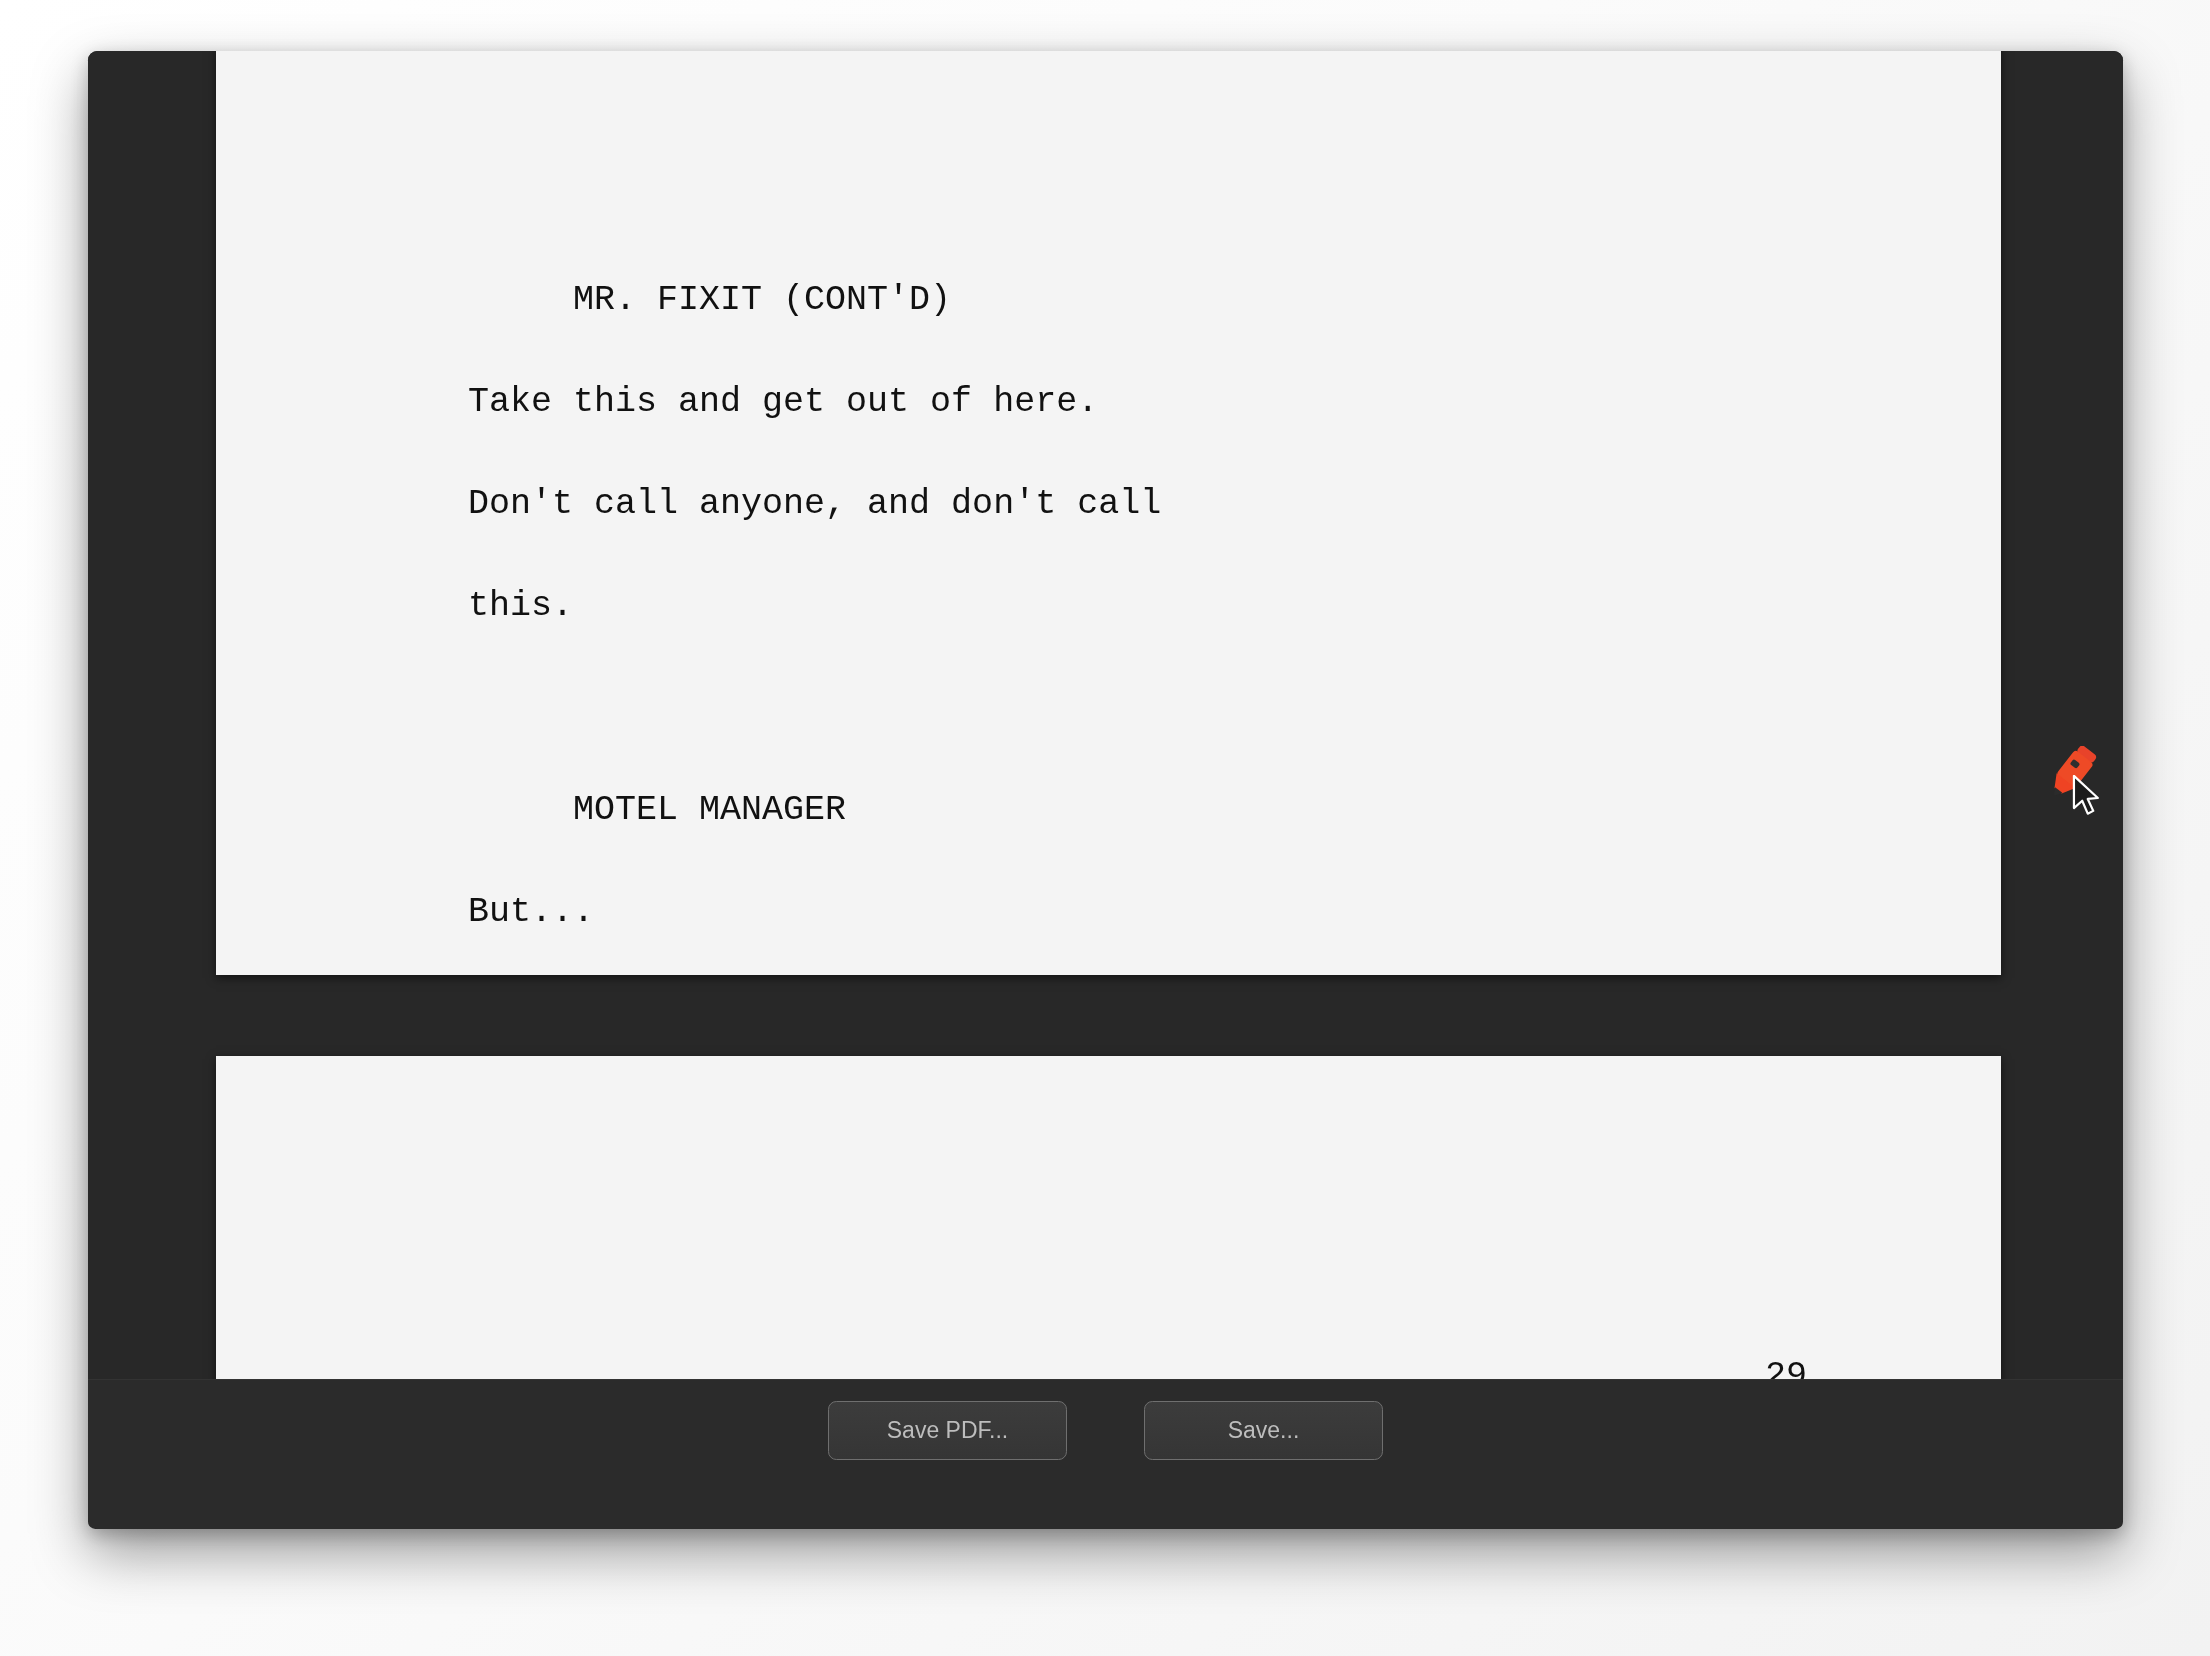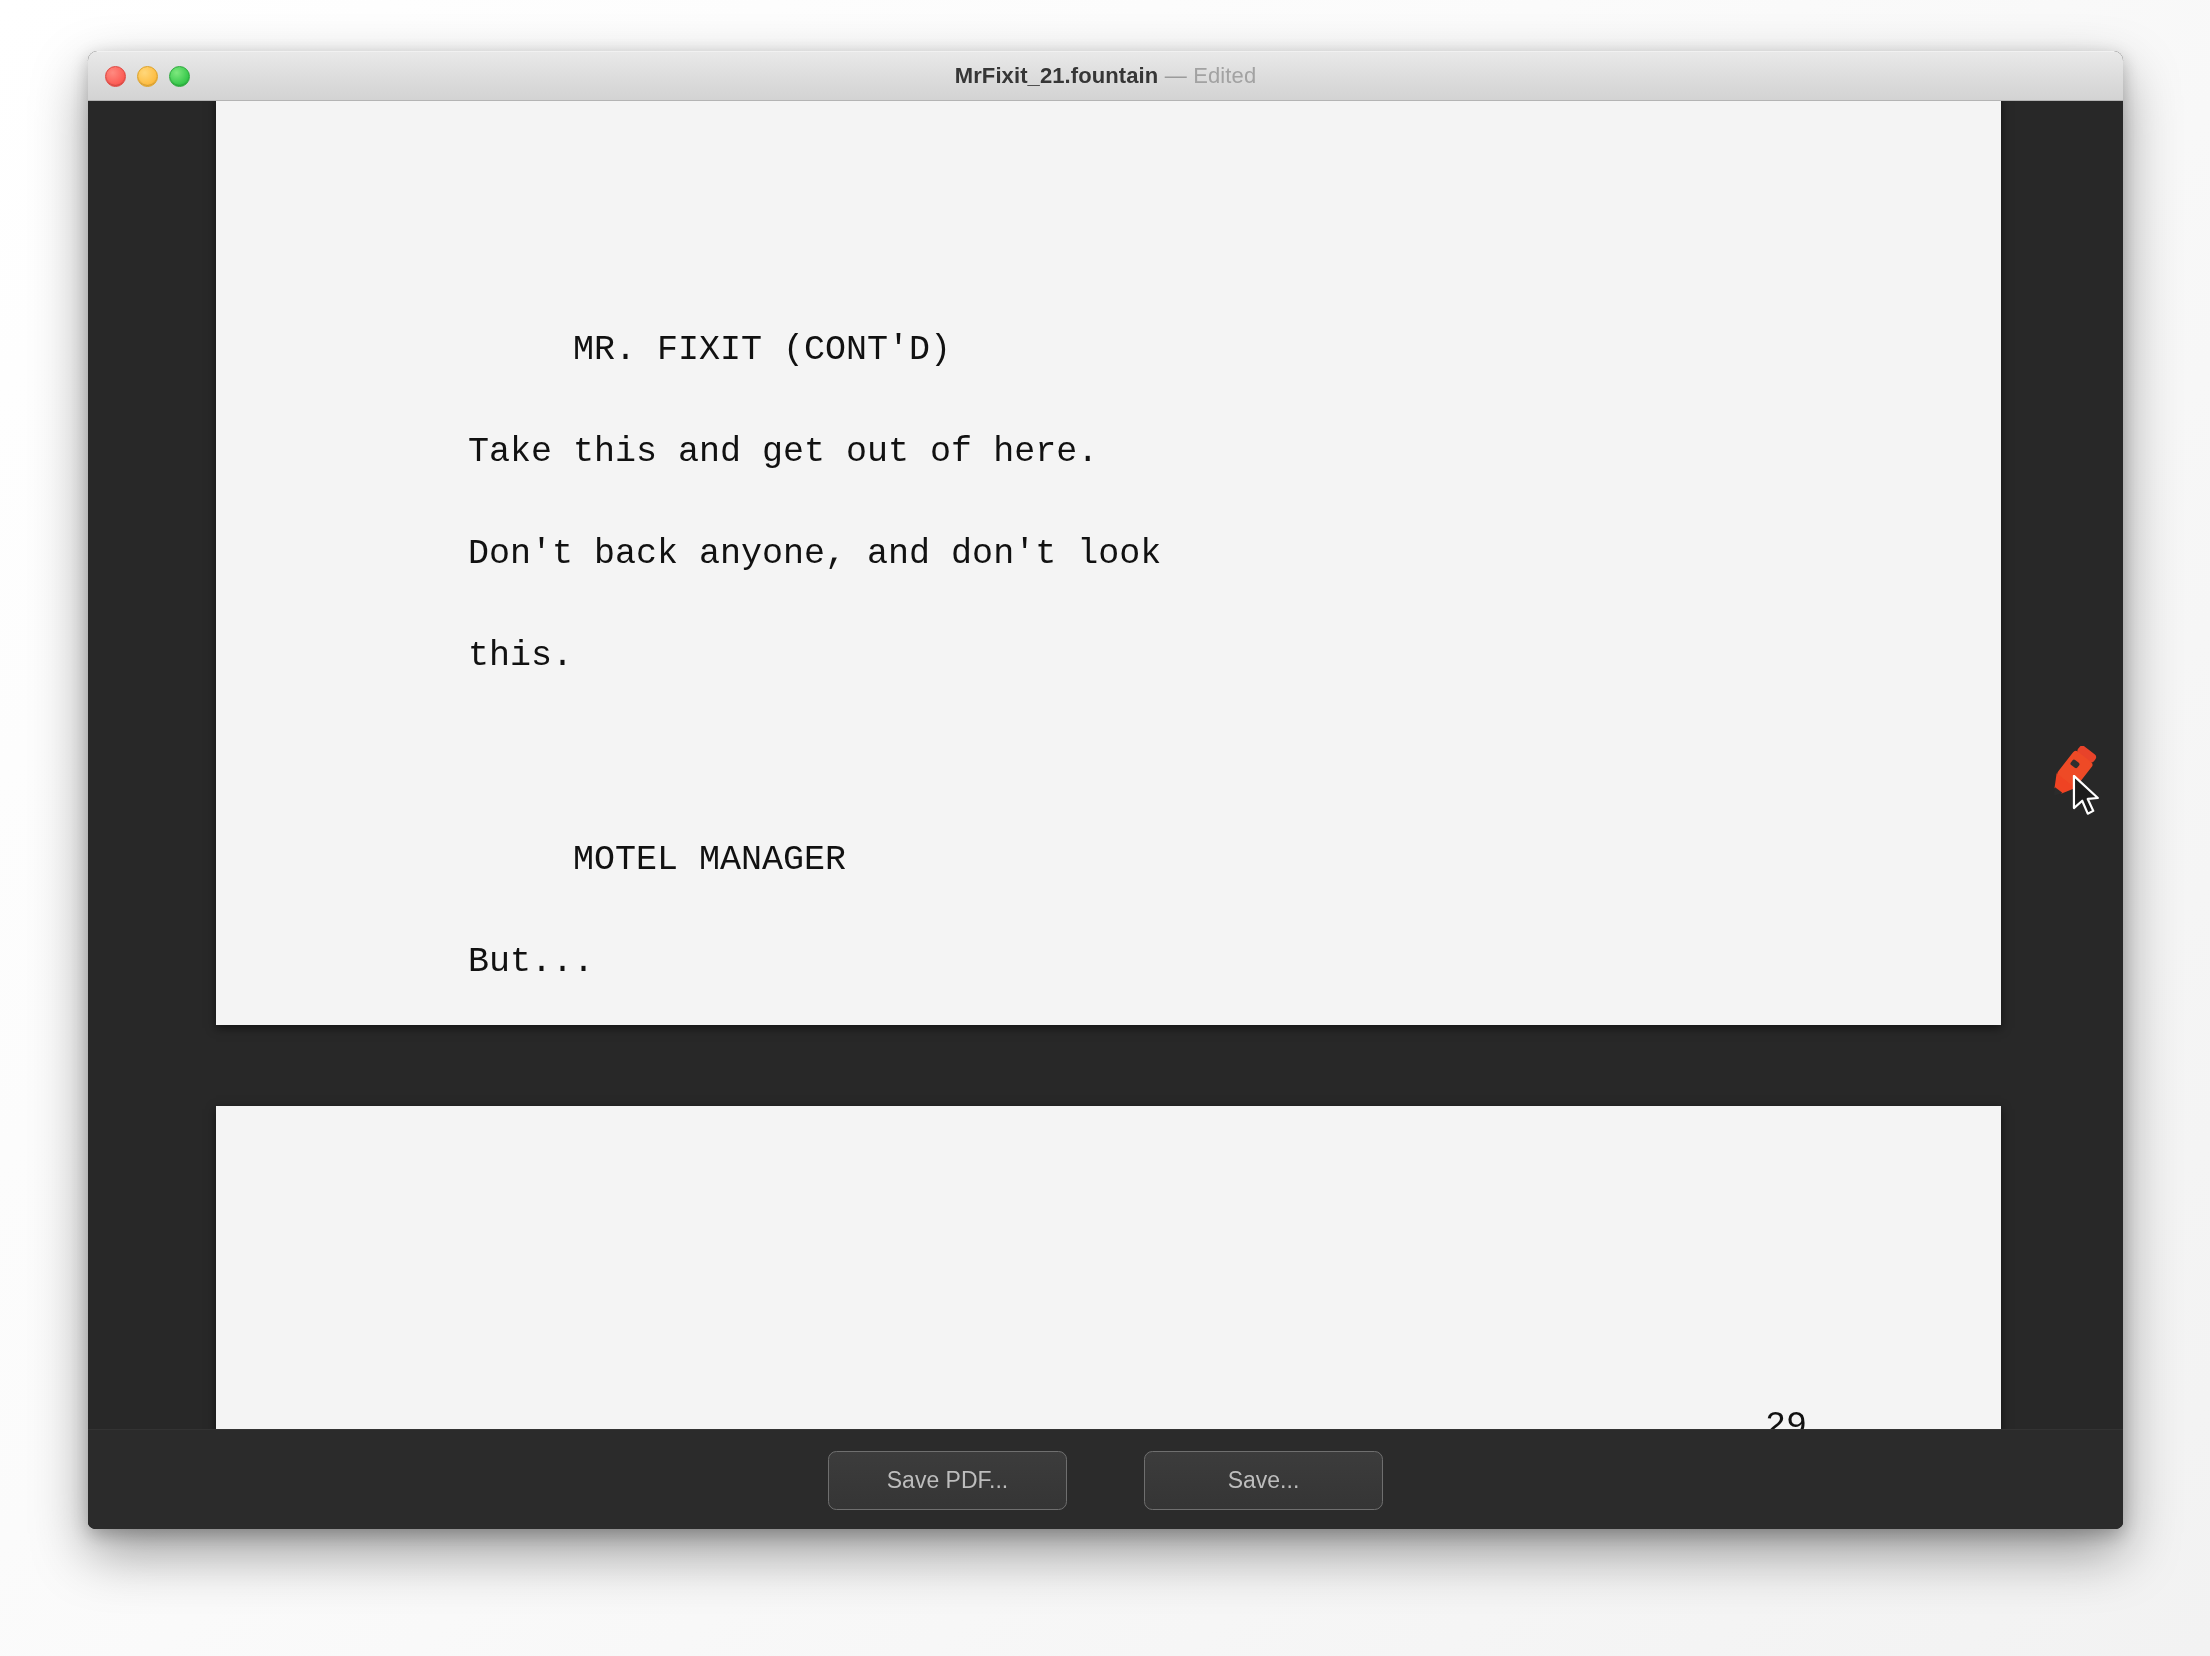--- a/index.html
+++ b/index.html
@@ -151,39 +151,29 @@
     pointer-events: none;
   }
 </style>
 </head>
 <body>
 
 <div id="desktop">
 
   <div id="window">
 
-    <div id="titlebar">
-      <div class="lights">
-        <div class="light close"></div>
-        <div class="light min"></div>
-        <div class="light max"></div>
-      </div>
-      <div id="title-wrap">
-        <span id="title-name">MrFixit_21.fountain</span><span id="title-sep">—</span><span id="title-state">Edited</span>
-      </div>
-    </div>
 
     <div id="canvas">
 
       <div class="page" id="page-1">
         <div class="page-inner">
           <div class="pad-top-1"></div>
           <div class="line">                 MR. FIXIT (CONT'D)</div>
           <div class="line">            Take this and get out of here.</div>
-          <div class="line">            Don't back anyone, and don't look</div>
+          <div class="line">            Don't call anyone, and don't call</div>
           <div class="line">            this.</div>
           <div class="spacer-sm"></div>
           <div class="line">                 MOTEL MANAGER</div>
           <div class="line">            But...</div>
           
           
           
           
           
           

